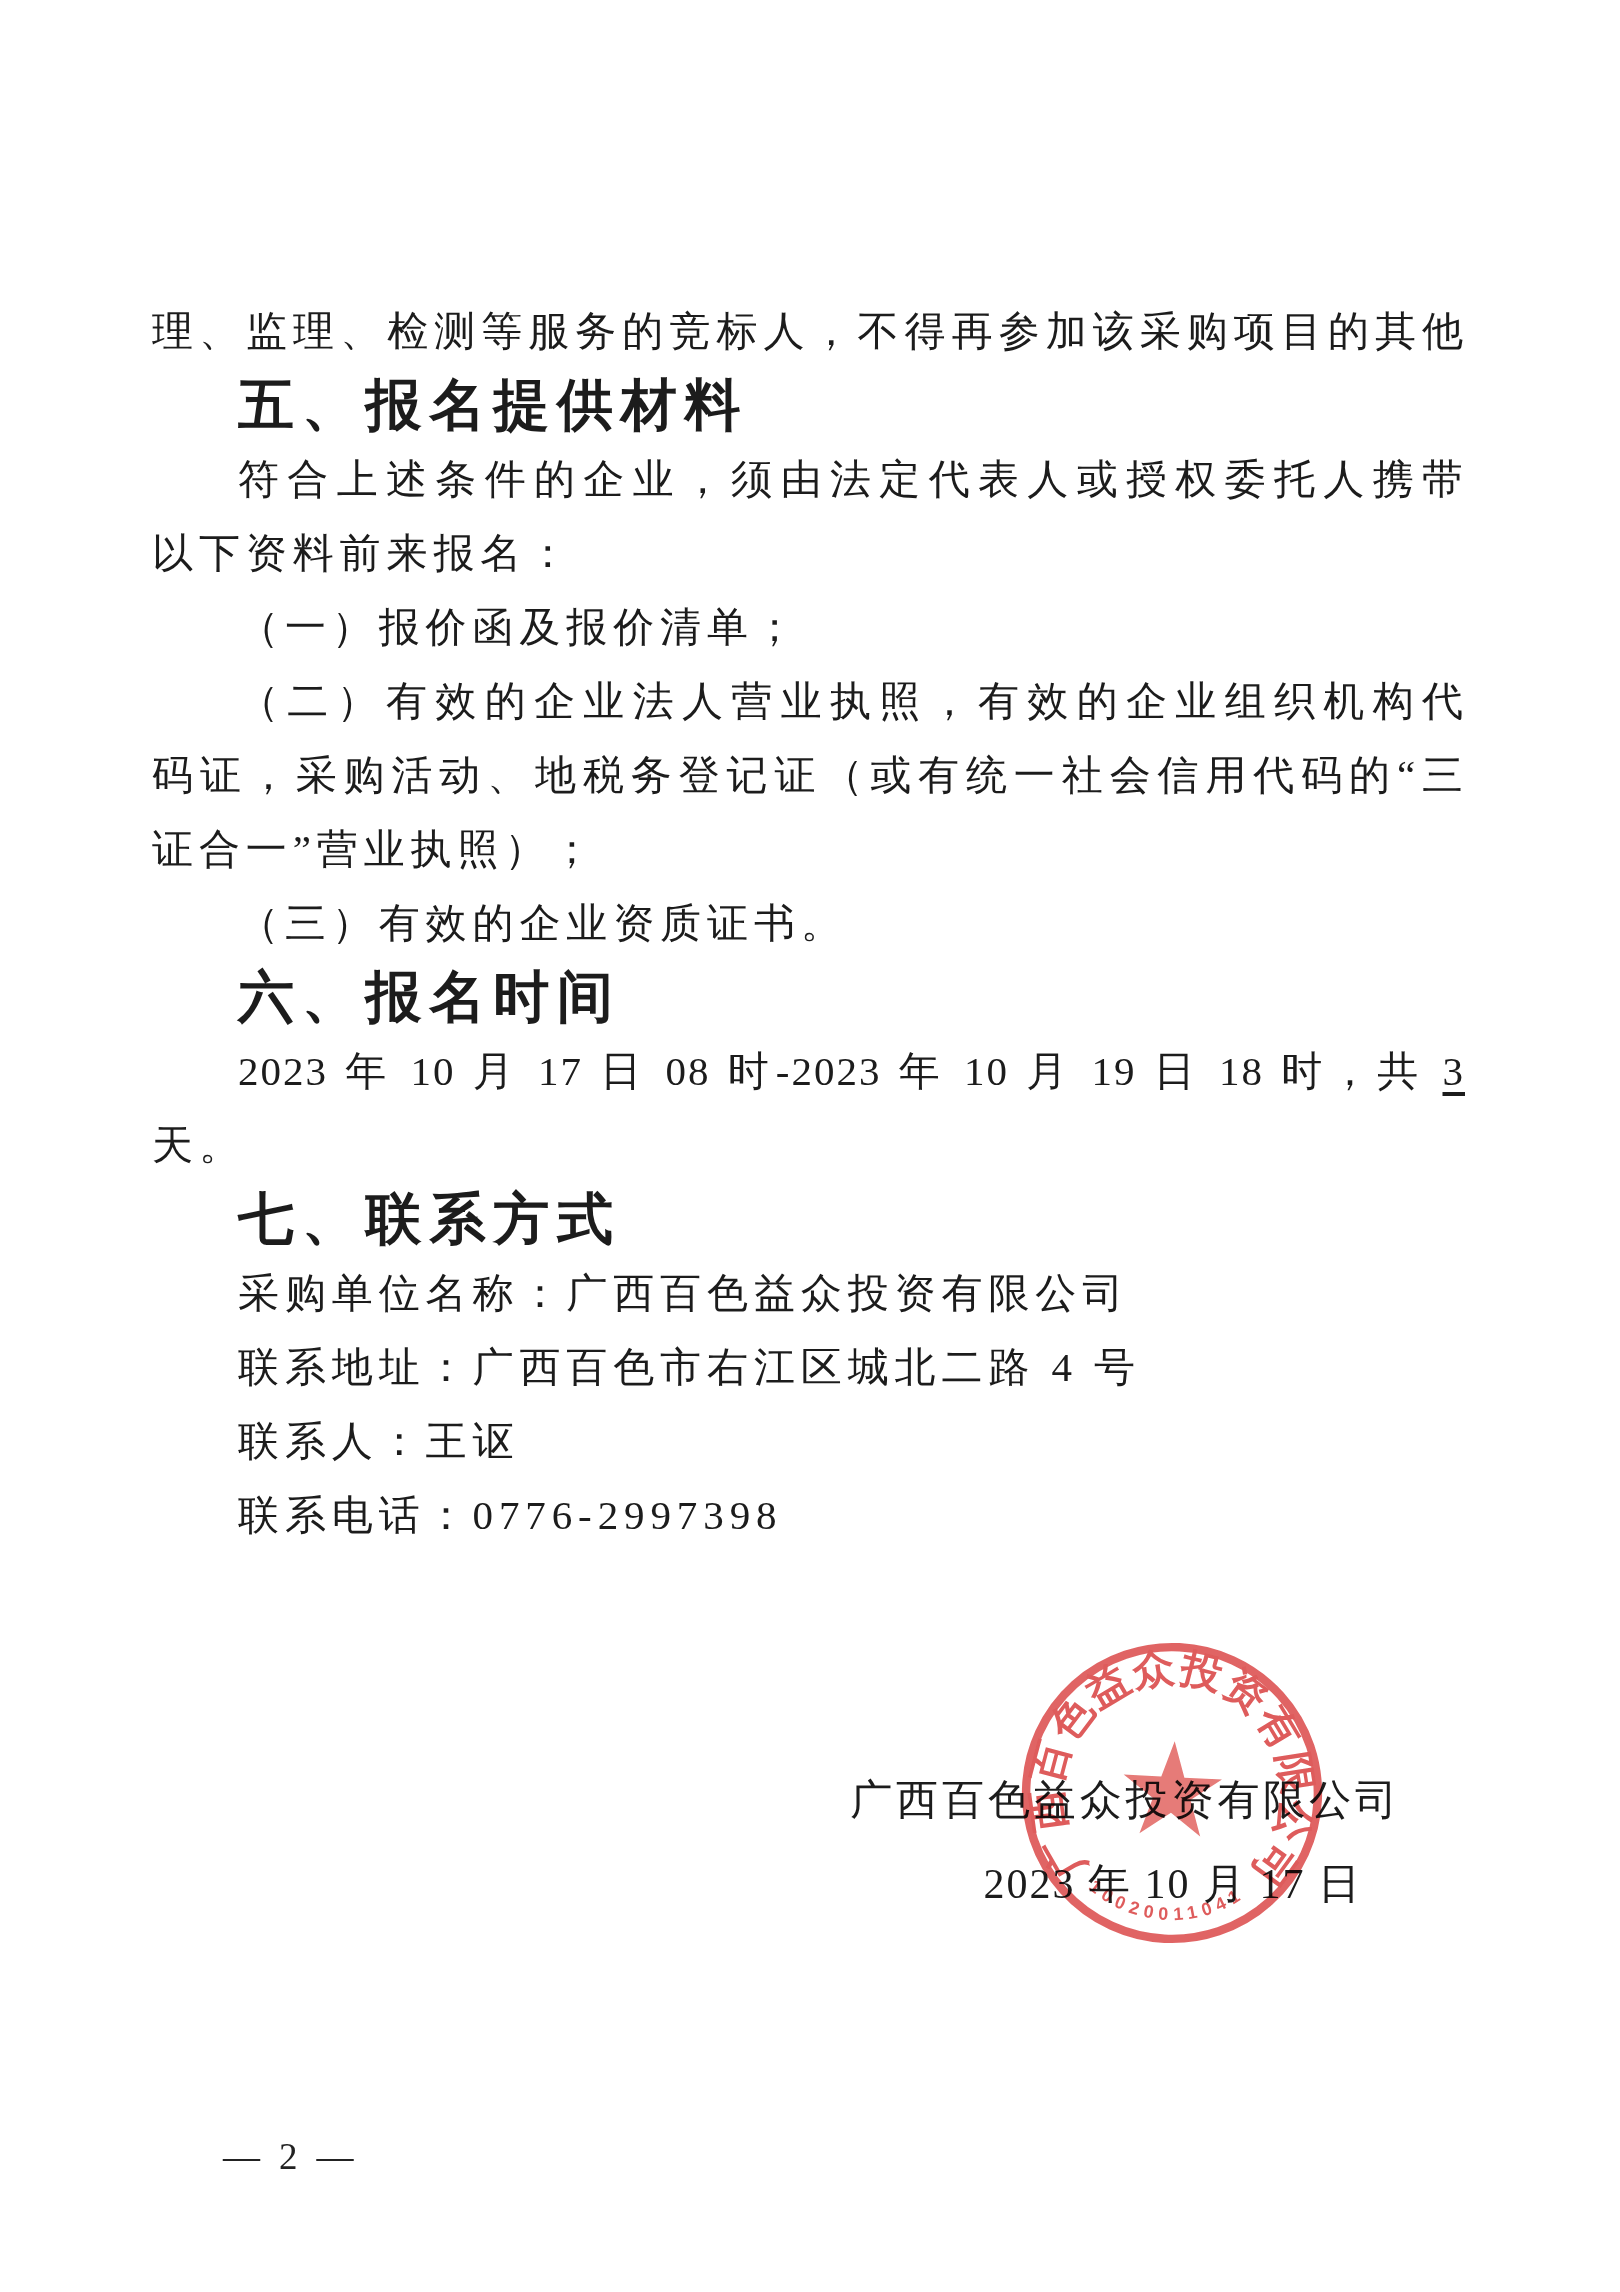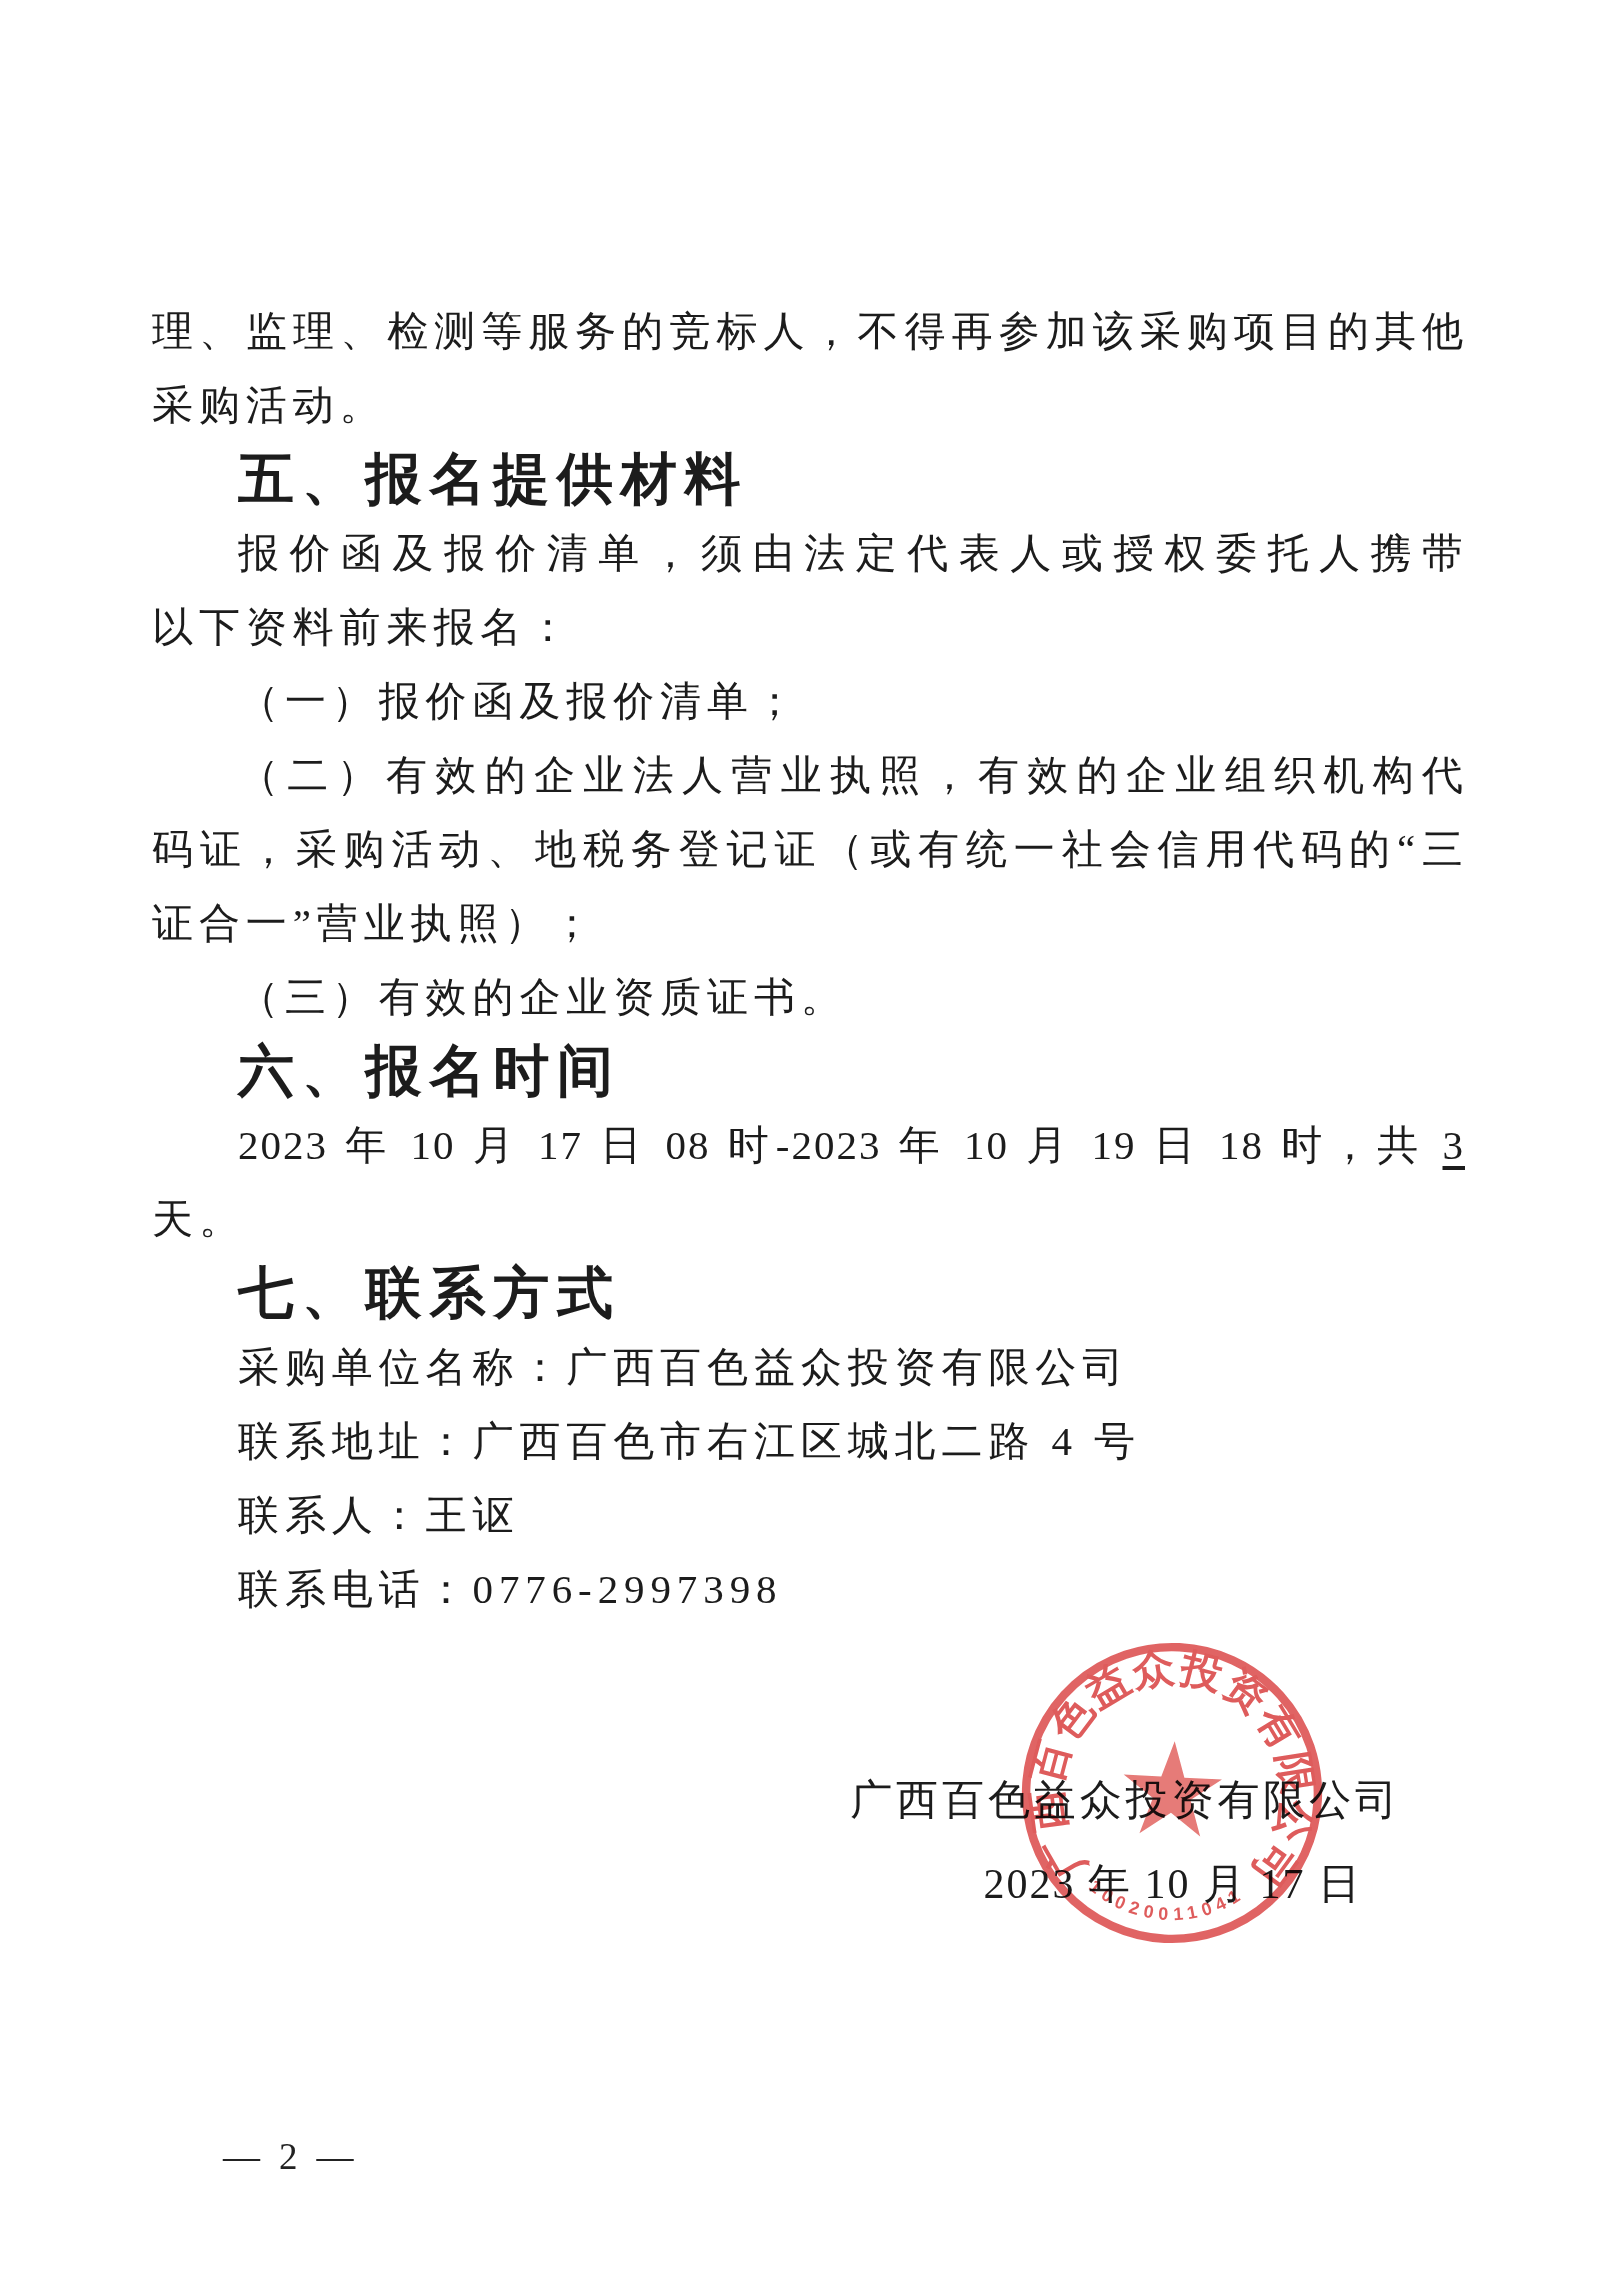--- a/index.html
+++ b/index.html
@@ -52,23 +52,22 @@
     font-weight:bold;font-size:19px;letter-spacing:6px;
   }
 </style>
 </head>
 <body>
 
 <div class="page">
 
   <div class="content">
       <div class="line justify"><span>理、监理、检测等服务的竞标人，不得再参加该采购项目的其他</span></div>
-      <div class="line"><span>采购活动。</span></div>
       <div class="line heading" style="padding-left: 86px;"><span>五、报名提供材料</span></div>
-      <div class="line justify" style="padding-left: 86px;"><span>报价函及报价清单，须由法定代表人或授权委托人携带</span></div>
+      <div class="line justify" style="padding-left: 86px;"><span>符合上述条件的企业，须由法定代表人或授权委托人携带</span></div>
       <div class="line"><span>以下资料前来报名：</span></div>
       <div class="line" style="padding-left: 86px;"><span>（一）报价函及报价清单；</span></div>
       <div class="line justify" style="padding-left: 86px;"><span>（二）有效的企业法人营业执照，有效的企业组织机构代</span></div>
       <div class="line justify"><span>码证，采购活动、地税务登记证（或有统一社会信用代码的“三</span></div>
       <div class="line"><span>证合一”营业执照）；</span></div>
       <div class="line" style="padding-left: 86px;"><span>（三）有效的企业资质证书。</span></div>
       <div class="line heading" style="padding-left: 86px;"><span>六、报名时间</span></div>
       <div class="line justify" style="padding-left: 86px;"><span>2023 年 10 月 17 日 08 时-2023 年 10 月 19 日 18 时，共 </span><span class="underline">3</span></div>
       <div class="line"><span>天。</span></div>
       <div class="line heading" style="padding-left: 86px;"><span>七、联系方式</span></div>

